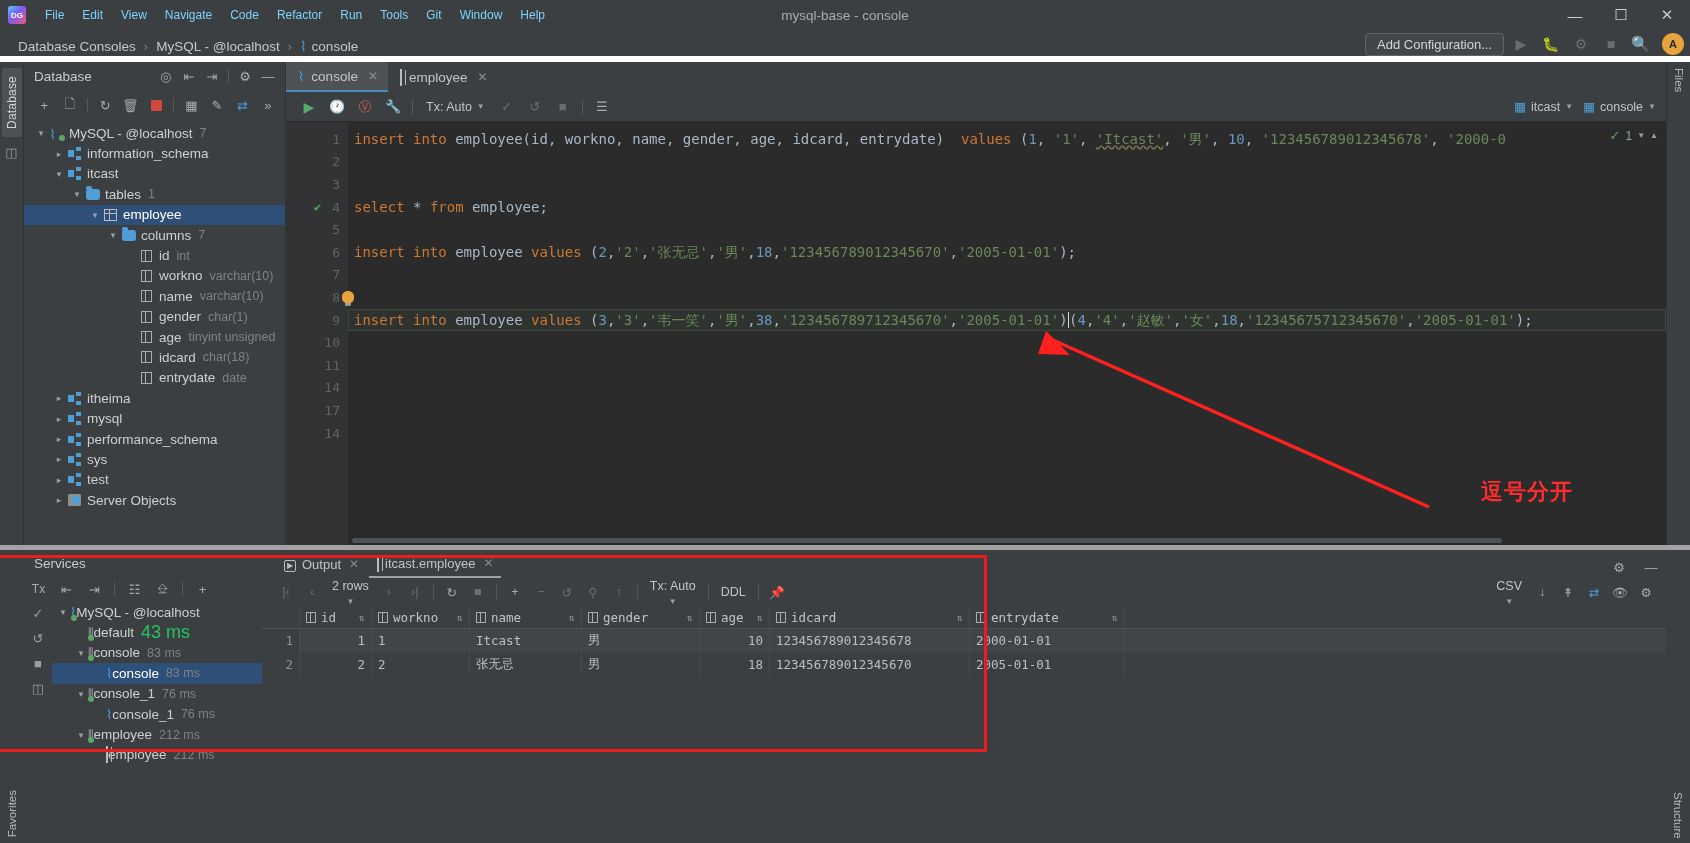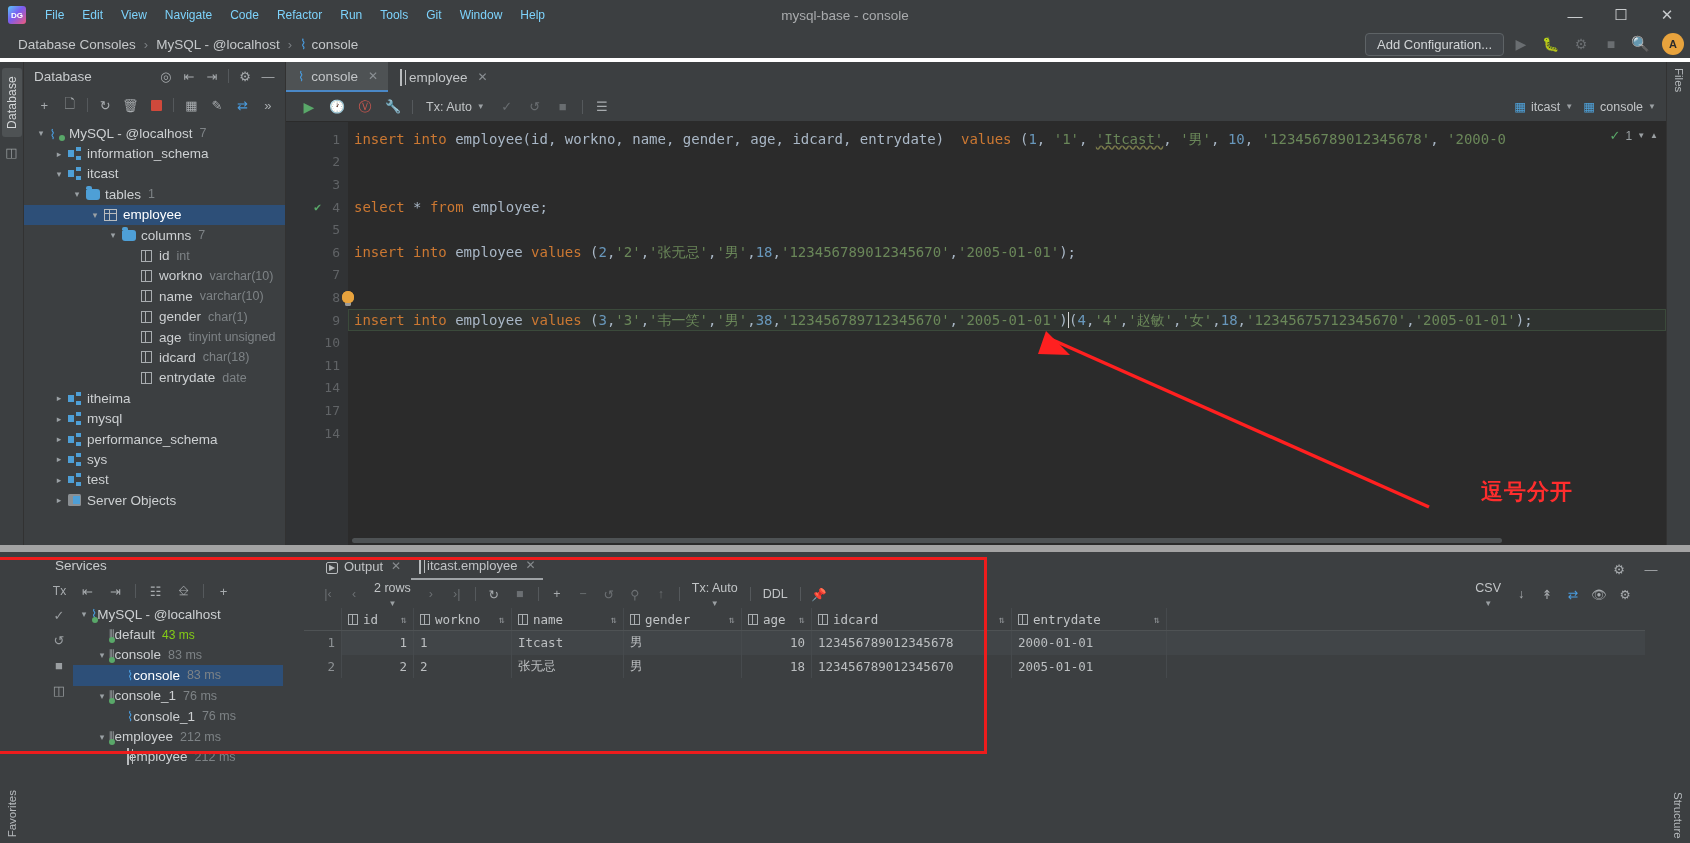--- a/index.html
+++ b/index.html
@@ -24,22 +24,22 @@
     display: flex; align-items: center; justify-content: center;
     font-size: 8px; color: #fff; font-weight: bold;
   }
   .menu-item { padding: 3px 9px; font-size: 12px; color: #7dd3fc; cursor: default; }
   .win-title { position: absolute; left: 50%; transform: translateX(-50%); font-size: 13.5px; color: #a9abad; }
   .win-ctrls { position: absolute; right: 0; top: 0; height: 30px; display: flex; }
   .win-btn { width: 46px; height: 30px; display: flex; align-items: center; justify-content: center; color: #c8cbcd; font-size: 15px; }
 
   
   .navbar {
-    height: 32px; background: #3c3f41; display: flex; align-items: center;
-    padding: 0 6px 0 14px; flex: 0 0 32px; border-bottom: 4px solid #ffffff;
+    height: 32px; background: #3c3f41; display: flex; align-items: flex-end;
+    padding: 0 6px 0 14px; flex: 0 0 32px; border-bottom: 6px solid #ffffff;
   }
   .crumbs { display: flex; align-items: center; gap: 2px; font-size: 13.5px; color: #c5c8ca; }
   .crumb { padding: 2px 4px; }
   .crumb-sep { color: #7b7f82; padding: 0 2px; font-size: 13px; }
   .nav-right { margin-left: auto; display: flex; align-items: center; gap: 4px; }
   .add-config {
     border: 1px solid #5e6366; border-radius: 4px; padding: 3px 11px;
     font-size: 13px; color: #d2d5d7; background: #42464a;
   }
   .nav-icon { width: 26px; height: 24px; display: flex; align-items: center; justify-content: center; color: #8a8f93; font-size: 14px; }
@@ -160,21 +160,21 @@
   .annot-arrow { position: absolute; left: 0; top: 0; pointer-events: none; }
   .annot-text {
     position: absolute; color: #ff2d2d; font-size: 22px; font-weight: bold;
     font-family: "DejaVu Sans", sans-serif; letter-spacing: 1px;
   }
 
   .rightstrip { width: 24px; background: #3c3f41; flex: 0 0 24px; display: flex; flex-direction: column; align-items: center; padding-top: 6px; border-left: 1px solid #323232; }
   .rtab { writing-mode: vertical-rl; font-size: 11.5px; color: #b6babd; margin-bottom: 10px; }
 
   
-  .bottom { height: 298px; flex: 0 0 298px; display: flex; background: #3c3f41; border-top: 7px solid #a3a3a3; position: relative; gap: 21px; }
+  .bottom { height: 298px; flex: 0 0 298px; display: flex; background: #3c3f41; border-top: 5px solid #a3a3a3; position: relative; }
   .svc-strip { width: 24px; flex: 0 0 24px; background: #3c3f41; display: flex; flex-direction: column; align-items: center; justify-content: flex-end; padding-bottom: 6px; }
   .svc-strip .vtxt { writing-mode: vertical-rl; transform: rotate(180deg); font-size: 11.5px; color: #b6babd; }
 
   .svcpanel { width: 238px; flex: 0 0 238px; display: flex; flex-direction: column; }
   .svchdr { height: 26px; display: flex; align-items: center; padding-left: 10px; font-size: 13.5px; color: #c8cbcd; }
   .svcbody { flex: 1; display: flex; min-height: 0; }
   .svcbar { width: 28px; flex: 0 0 28px; display: flex; flex-direction: column; align-items: center; padding-top: 4px; gap: 10px; }
   .svcbar .si { font-size: 13px; color: #9a9ea1; }
   .svctoolbar { height: 26px; display: flex; align-items: center; gap: 3px; padding-left: 2px; }
   .svctree { flex: 1; font-size: 13.5px; overflow: hidden; }
@@ -630,21 +630,21 @@
           <div class="svctree" id="svc-tree">
               <div class="srow" style="padding-left: 4px;">
                 <span class="arrow" style="width: 14px; flex: 0 0 14px; text-align: center; color: rgb(154, 160, 164); font-size: 9px;">▾</span>
                 <span class="ico"><span class="ic-conn"><span class="wave">⌇</span><span class="dot"></span></span></span>
                 <span class="lbl" style="color: rgb(205, 208, 210);">MySQL - @localhost</span>
               </div>
               <div class="srow" style="padding-left: 22px;">
                 <span class="arrow" style="width: 14px; flex: 0 0 14px; text-align: center; color: rgb(154, 160, 164); font-size: 9px;"></span>
                 <span class="ico"><span class="ic-conn"><span class="wave" style="color:#9aa0a3;">⫴</span><span class="dot"></span></span></span>
                 <span class="lbl" style="color: rgb(205, 208, 210);">default</span>
-                <span class="sub" style="color: #84cc16; margin-left: 7px; font-size: 12px;">43 ms</span>
+                <span class="sub" style="color: #22c55e; margin-left: 7px; font-size: 18px;">43 ms</span>
               </div>
               <div class="srow" style="padding-left: 22px;">
                 <span class="arrow" style="width: 14px; flex: 0 0 14px; text-align: center; color: rgb(154, 160, 164); font-size: 9px;">▾</span>
                 <span class="ico"><span class="ic-conn"><span class="wave" style="color:#9aa0a3;">⫴</span><span class="dot"></span></span></span>
                 <span class="lbl" style="color: rgb(205, 208, 210);">console</span>
                 <span class="sub" style="color: rgb(126, 131, 134); margin-left: 7px; font-size: 12.5px;">83 ms</span>
               </div>
               <div class="srow sel" style="padding-left: 40px;">
                 <span class="arrow" style="width: 14px; flex: 0 0 14px; text-align: center; color: rgb(154, 160, 164); font-size: 9px;"></span>
                 <span class="ico"><span class="ic-conn"><span class="wave">⌇</span></span></span>

